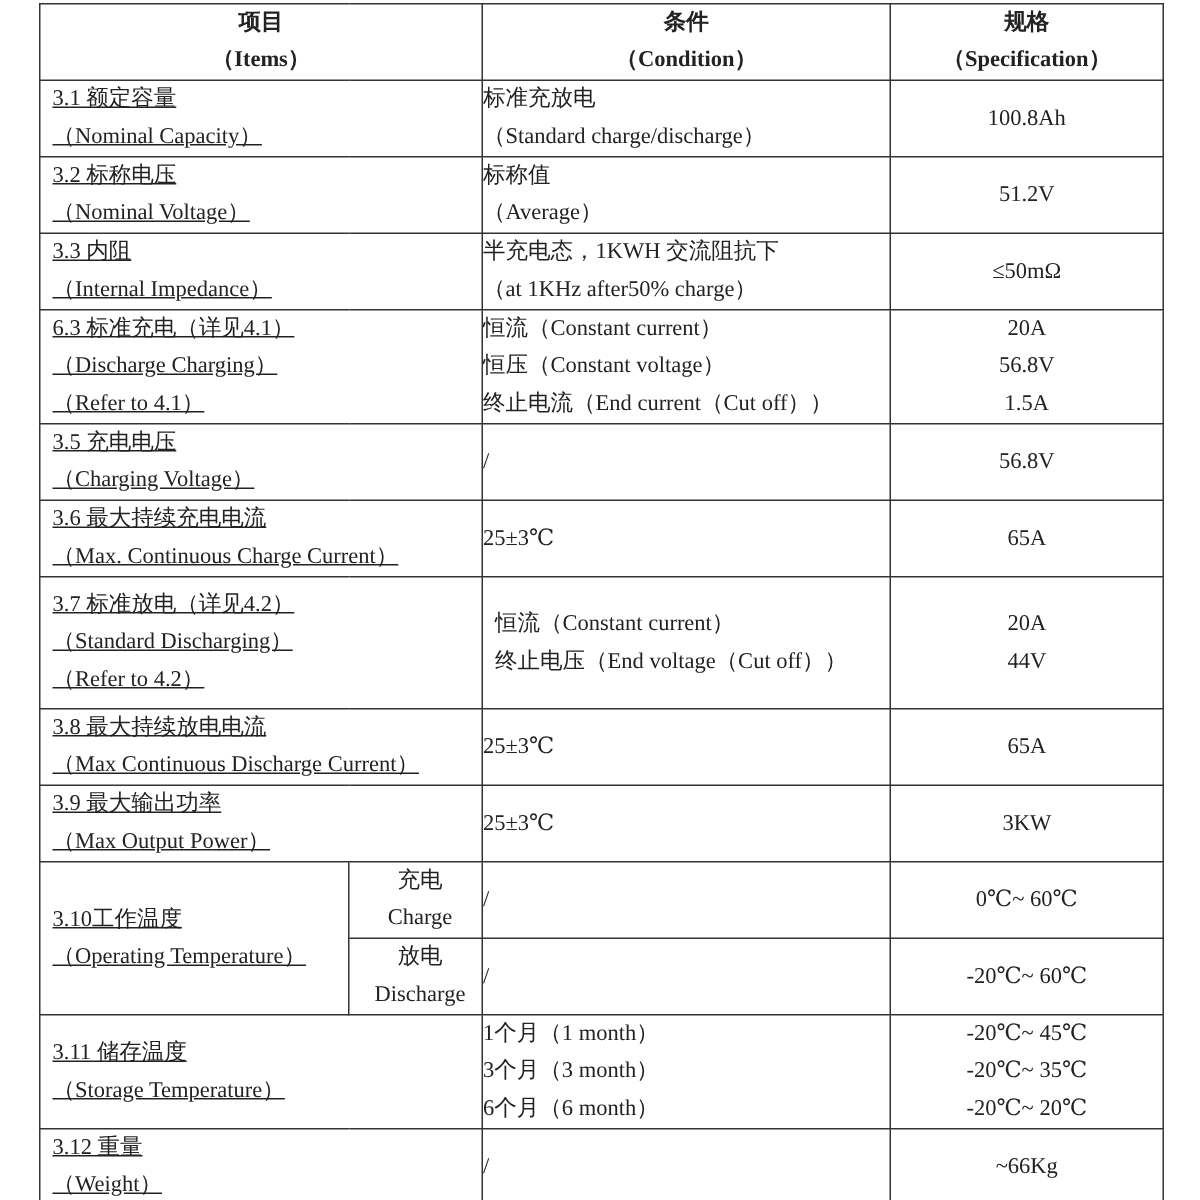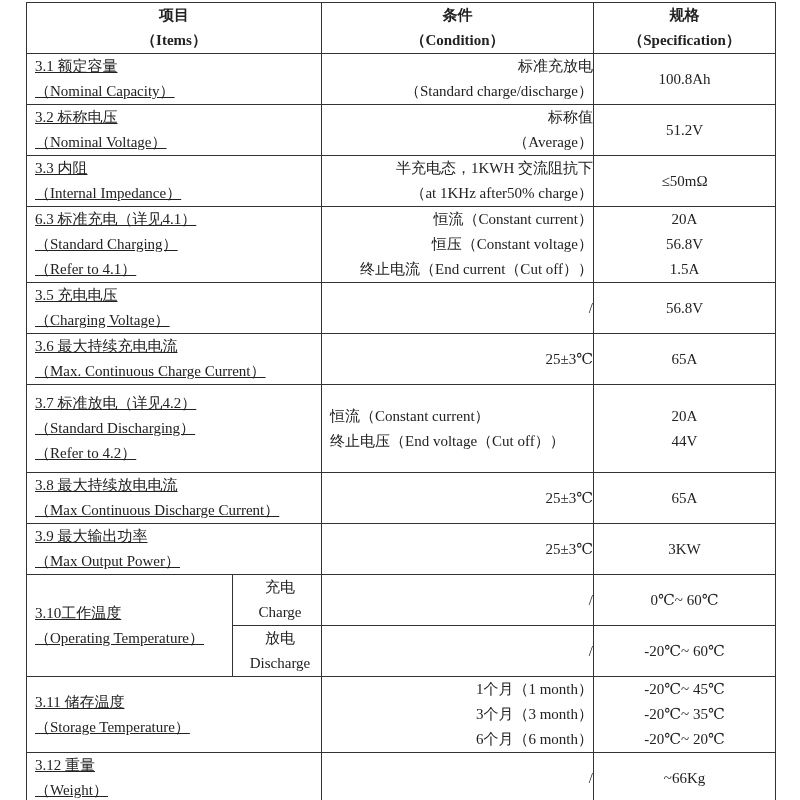--- a/index.html
+++ b/index.html
@@ -4,21 +4,21 @@
 <style>
   html, body { margin: 0; padding: 0; background: #ffffff; }
   body { width: 800px; height: 800px; position: relative; overflow: hidden;
          font-family: "Liberation Serif", "DejaVu Serif", serif; color: #222; }
   table.spec { position: absolute; left: 26px; top: 2px; width: 749px;
                border-collapse: collapse; table-layout: fixed; font-size: 15px; }
   table.spec td, table.spec th { border: 1.3px solid #333; padding: 0; vertical-align: middle; }
   table.spec th { font-weight: bold; text-align: center; font-size: 15px; line-height: 24px; margin-left: 20px; }
   .line { display: block; line-height: 25px; white-space: nowrap; }
   .item { padding-left: 8px !important; text-align: left; text-decoration: underline; }
-  .center { text-align: right; }
+  .center { text-align: left; }
   .sub { padding-left: 6px !important; text-align: center; }
   .cond-left { text-align: left; padding-left: 8px !important; }
   .spec-val { text-align: center; }
 </style>
 </head>
 <body>
 
 <table class="spec">
   <colgroup>
     <col style="width:206px">
@@ -80,21 +80,21 @@
       <span class="line">（at 1KHz after50% charge）</span>
     </td>
     <td class="spec-val">
       <span class="line">≤50mΩ</span>
     </td>
   </tr>
 
   <tr style="height:76px">
     <td colspan="2" class="item">
       <span class="line">6.3  标准充电（详见4.1）</span>
-      <span class="line">（Standard Charging）</span>
+      <span class="line">（Discharge Charging）</span>
       <span class="line">（Refer to 4.1）</span>
     </td>
     <td class="center">
       <span class="line">恒流（Constant current）</span>
       <span class="line">恒压（Constant voltage）</span>
       <span class="line">终止电流（End current（Cut off））</span>
     </td>
     <td class="spec-val">
       <span class="line">20A</span>
       <span class="line">56.8V</span>

